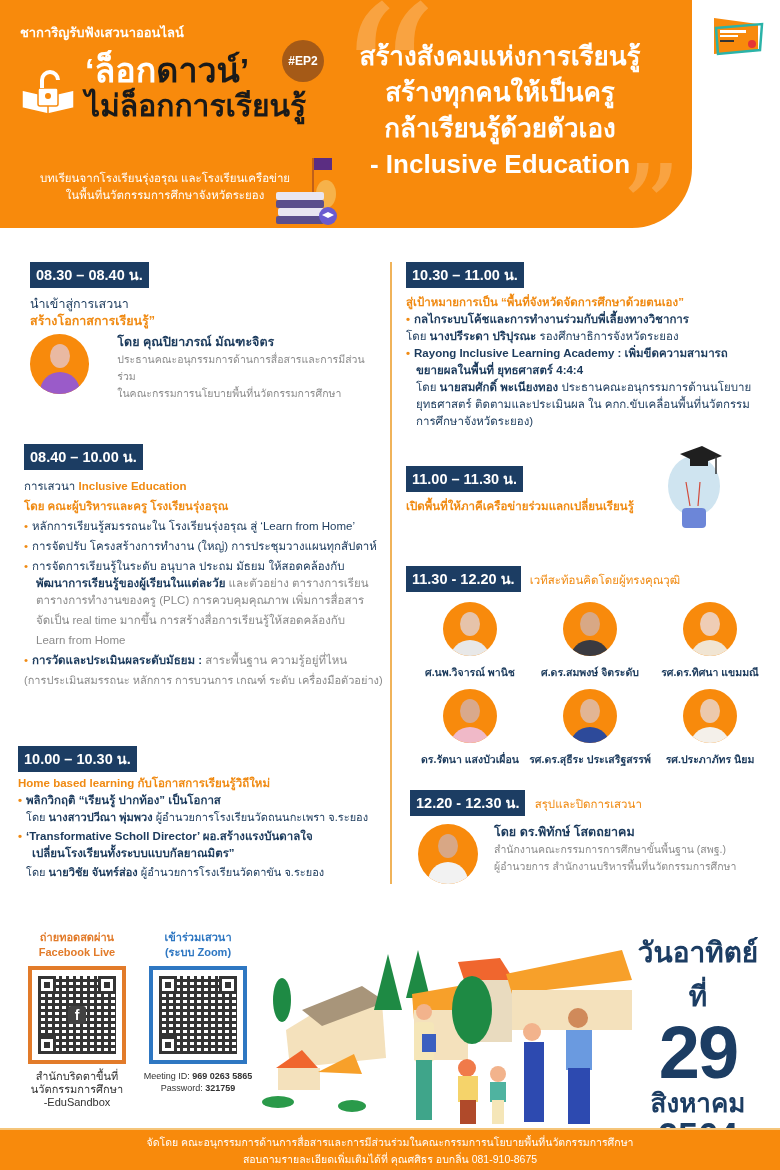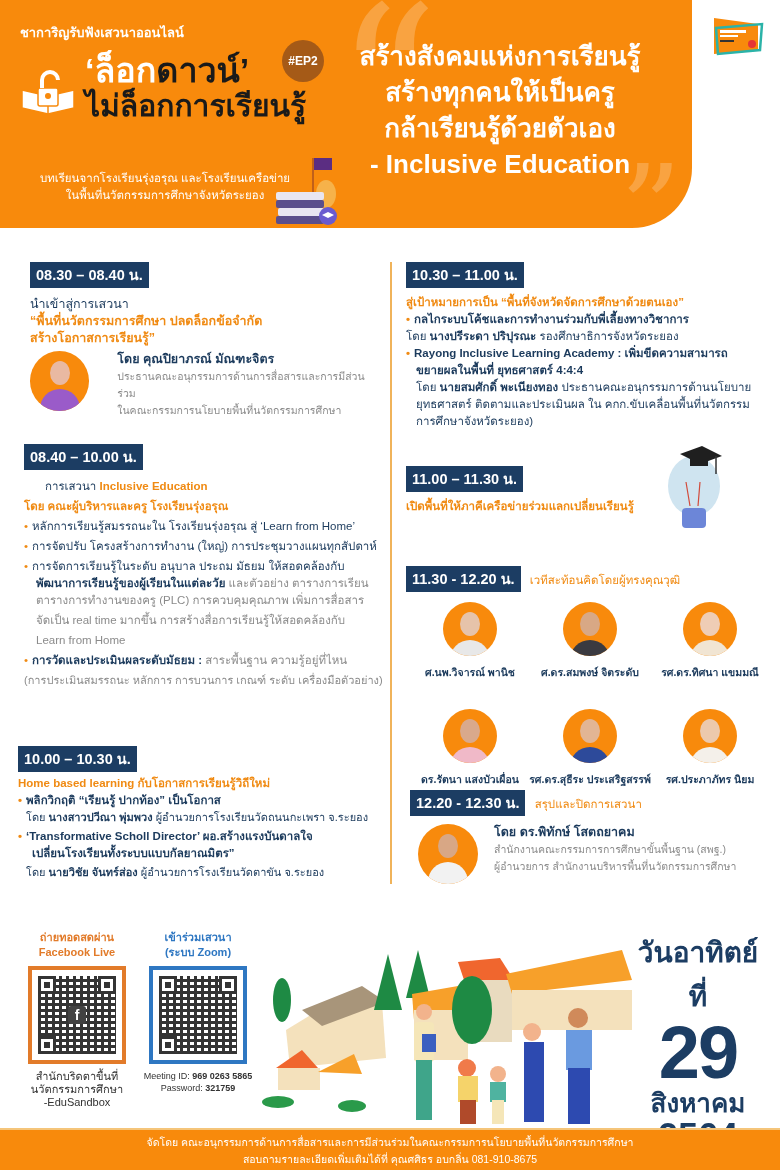--- a/index.html
+++ b/index.html
@@ -21,21 +21,21 @@
   .divider { position: absolute; left: 390px; top: 262px; width: 2px; height: 622px; background: #f0b35a; }
   .time { display: inline-block; background: #1c3d63; color: #fff; font-weight: bold; font-size: 14.5px; padding: 3px 6px; line-height: 20px; }
   .sec { position: absolute; font-size: 11.5px; line-height: 17px; color: #1b3a5c; }
   .orange { color: #f08a12; font-weight: bold; }
   .navy-b { color: #1b3a5c; font-weight: bold; }
   .gray { color: #8b8b8b; }
   .bullet::before { content: "•"; color: #f08a12; margin-right: 4px; }
   .avatar { width: 60px; height: 60px; border-radius: 50%; background: #f88a0c; position: relative; overflow: hidden; }
   .avatar .head { position: absolute; left: 20px; top: 10px; width: 20px; height: 24px; border-radius: 50%; background: #f2c9a6; }
   .avatar .body { position: absolute; left: 10px; top: 38px; width: 40px; height: 30px; border-radius: 20px 20px 0 0; background: #d8d8d8; }
-  .sp-grid { position: absolute; left: 410px; top: 602px; width: 360px; display: grid; grid-template-columns: repeat(3, 120px); row-gap: 28px; }
+  .sp-grid { position: absolute; left: 410px; top: 602px; width: 360px; display: grid; grid-template-columns: repeat(3, 120px); row-gap: 8px; }
   .sp { display: flex; flex-direction: column; align-items: center; }
   .sp .avatar { width: 54px; height: 54px; }
   .sp .name { margin-top: 8px; font-size: 10.5px; font-weight: bold; color: #1b3a5c; white-space: nowrap; }
   .qr-wrap { position: absolute; text-align: center; }
   .qr-title { font-size: 11px; font-weight: bold; line-height: 15px; }
   .qr-box { width: 98px; height: 98px; border: 4px solid; margin: 6px auto 0; background: #fff; padding: 6px; }
   .qr-inner { width: 100%; height: 100%; background:
       repeating-linear-gradient(90deg, #111 0 3px, transparent 3px 7px),
       repeating-linear-gradient(0deg, #111 0 3px, #fff 3px 6px); opacity: .85; position: relative; }
   .finder { position: absolute; width: 18px; height: 18px; border: 3px solid #111; background: #fff; }
@@ -91,38 +91,37 @@
   <rect x="8" y="14" width="26" height="3" fill="#fff"></rect>
   <rect x="8" y="19" width="18" height="2" fill="#fff"></rect>
   <rect x="8" y="24" width="14" height="2" fill="#333"></rect>
 </svg>
 
 <div class="divider"></div>
 
 <div class="sec" style="left:30px; top:262px; width:350px;">
   <span class="time">08.30 – 08.40 น.</span>
   <div style="margin-top:8px; font-size:12.5px;">นำเข้าสู่การเสวนา</div>
-  <div class="orange" style="font-size:12.5px;">“พื้นที่นวัตกรรมการศึกษา ปลดล็อกข้อจำกัด</div>
   <div class="orange" style="font-size:12.5px;">สร้างโอกาสการเรียนรู้”</div>
   <div style="display:flex; margin-top:4px;">
     <div class="avatar">
         <div class="head" style="background:#e9b9a2"></div>
         <div class="body" style="background:#9a5bc9"></div>
       </div>
     <div style="margin-left:28px;">
       <div class="navy-b" style="font-size:12.5px;">โดย คุณปิยาภรณ์ มัณฑะจิตร</div>
       <div class="gray" style="font-size:10.5px;">ประธานคณะอนุกรรมการด้านการสื่อสารและการมีส่วนร่วม</div>
       <div class="gray" style="font-size:10.5px;">ในคณะกรรมการนโยบายพื้นที่นวัตกรรมการศึกษา</div>
     </div>
   </div>
 </div>
 
 <div class="sec" style="left:24px; top:444px; width:362px;">
   <span class="time">08.40 – 10.00 น.</span>
-  <div style="margin-top:8px;margin-left:21px;"><span>การเสวนา</span> <span class="orange">Inclusive Education</span></div>
+  <div style="margin-top:8px;"><span>การเสวนา</span> <span class="orange">Inclusive Education</span></div>
   <div class="orange" style="margin-top:3px;">โดย คณะผู้บริหารและครู โรงเรียนรุ่งอรุณ</div>
   <div class="bullet navy-b" style="font-weight:normal; margin-top:3px;">หลักการเรียนรู้สมรรถนะใน โรงเรียนรุ่งอรุณ สู่ ‘Learn from Home’</div>
   <div class="bullet" style="margin-top:3px;">การจัดปรับ โครงสร้างการทำงาน (ใหญ่) การประชุมวางแผนทุกสัปดาห์</div>
   <div class="bullet" style="margin-top:3px;">การจัดการเรียนรู้ในระดับ อนุบาล ประถม มัธยม ให้สอดคล้องกับ</div>
   <div style="padding-left:12px;"><span class="navy-b">พัฒนาการเรียนรู้ของผู้เรียนในแต่ละวัย</span><span class="gray"> และตัวอย่าง ตารางการเรียน</span></div>
   <div class="gray" style="padding-left:12px; margin-top:0;">ตารางการทำงานของครู (PLC) การควบคุมคุณภาพ เพิ่มการสื่อสาร</div>
   <div class="gray" style="padding-left:12px; margin-top:3px;">จัดเป็น real time มากขึ้น  การสร้างสื่อการเรียนรู้ให้สอดคล้องกับ</div>
   <div class="gray" style="padding-left:12px; margin-top:3px;">Learn from Home</div>
   <div class="bullet" style="margin-top:3px;"><span class="navy-b">การวัดและประเมินผลระดับมัธยม :</span><span class="gray"> สาระพื้นฐาน ความรู้อยู่ที่ไหน</span></div>
   <div class="gray" style="margin-top:3px; font-size:11px;">(การประเมินสมรรถนะ หลักการ การบวนการ เกณฑ์ ระดับ เครื่องมือตัวอย่าง)</div>

